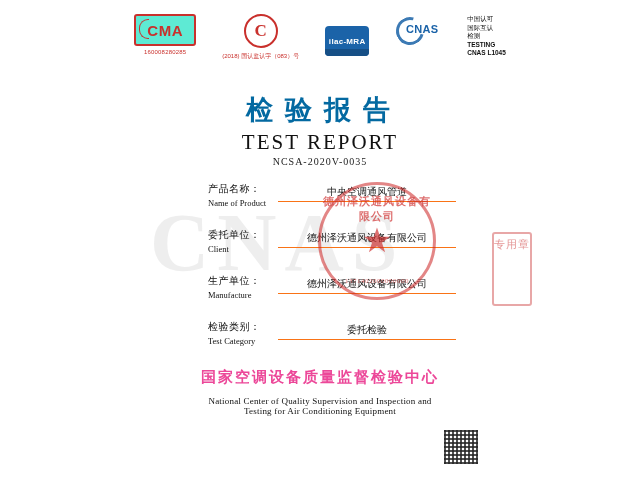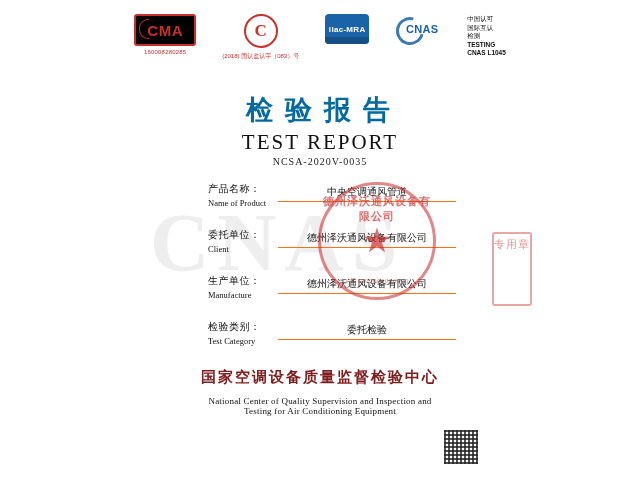--- a/index.html
+++ b/index.html
@@ -46,21 +46,21 @@
     border: 2px solid #c9302c;
     border-radius: 3px;
     display: flex;
     align-items: center;
     justify-content: center;
     color: #c9302c;
     font-family: "Liberation Sans", sans-serif;
     font-weight: bold;
     font-size: 15px;
     letter-spacing: 0.5px;
-    background: #000000;
+    background: #5eead4;
     position: relative;
   }
   .cma-box::before {
     content: "";
     position: absolute;
     left: 3px;
     top: 3px;
     width: 9px;
     height: 18px;
     border: 1.5px solid #c9302c;
@@ -106,20 +106,21 @@
     color: #ffffff;
     display: flex;
     align-items: center;
     justify-content: center;
     font-family: "Liberation Sans", sans-serif;
     font-size: 8px;
     font-weight: bold;
     letter-spacing: 0.3px;
     position: relative;
     overflow: hidden;
+    margin-top: 12px;
   }
   .ilac::after {
     content: "";
     position: absolute;
     left: 0; right: 0; bottom: 0;
     height: 7px;
     background: #164f86;
   }
 
   
@@ -248,21 +249,21 @@
     position: absolute;
     top: 368px;
     left: 0;
     width: 640px;
     text-align: center;
   }
   .footer-cn {
     font-size: 15px;
     font-weight: bold;
     letter-spacing: 2px;
-    color: #7f1d1d;
+    color: #ec4899;
   }
   .footer-en1 {
     margin-top: 9px;
     font-size: 9px;
     letter-spacing: 0.2px;
     color: #111;
   }
   .footer-en2 {
     font-size: 9px;
     letter-spacing: 0.2px;

